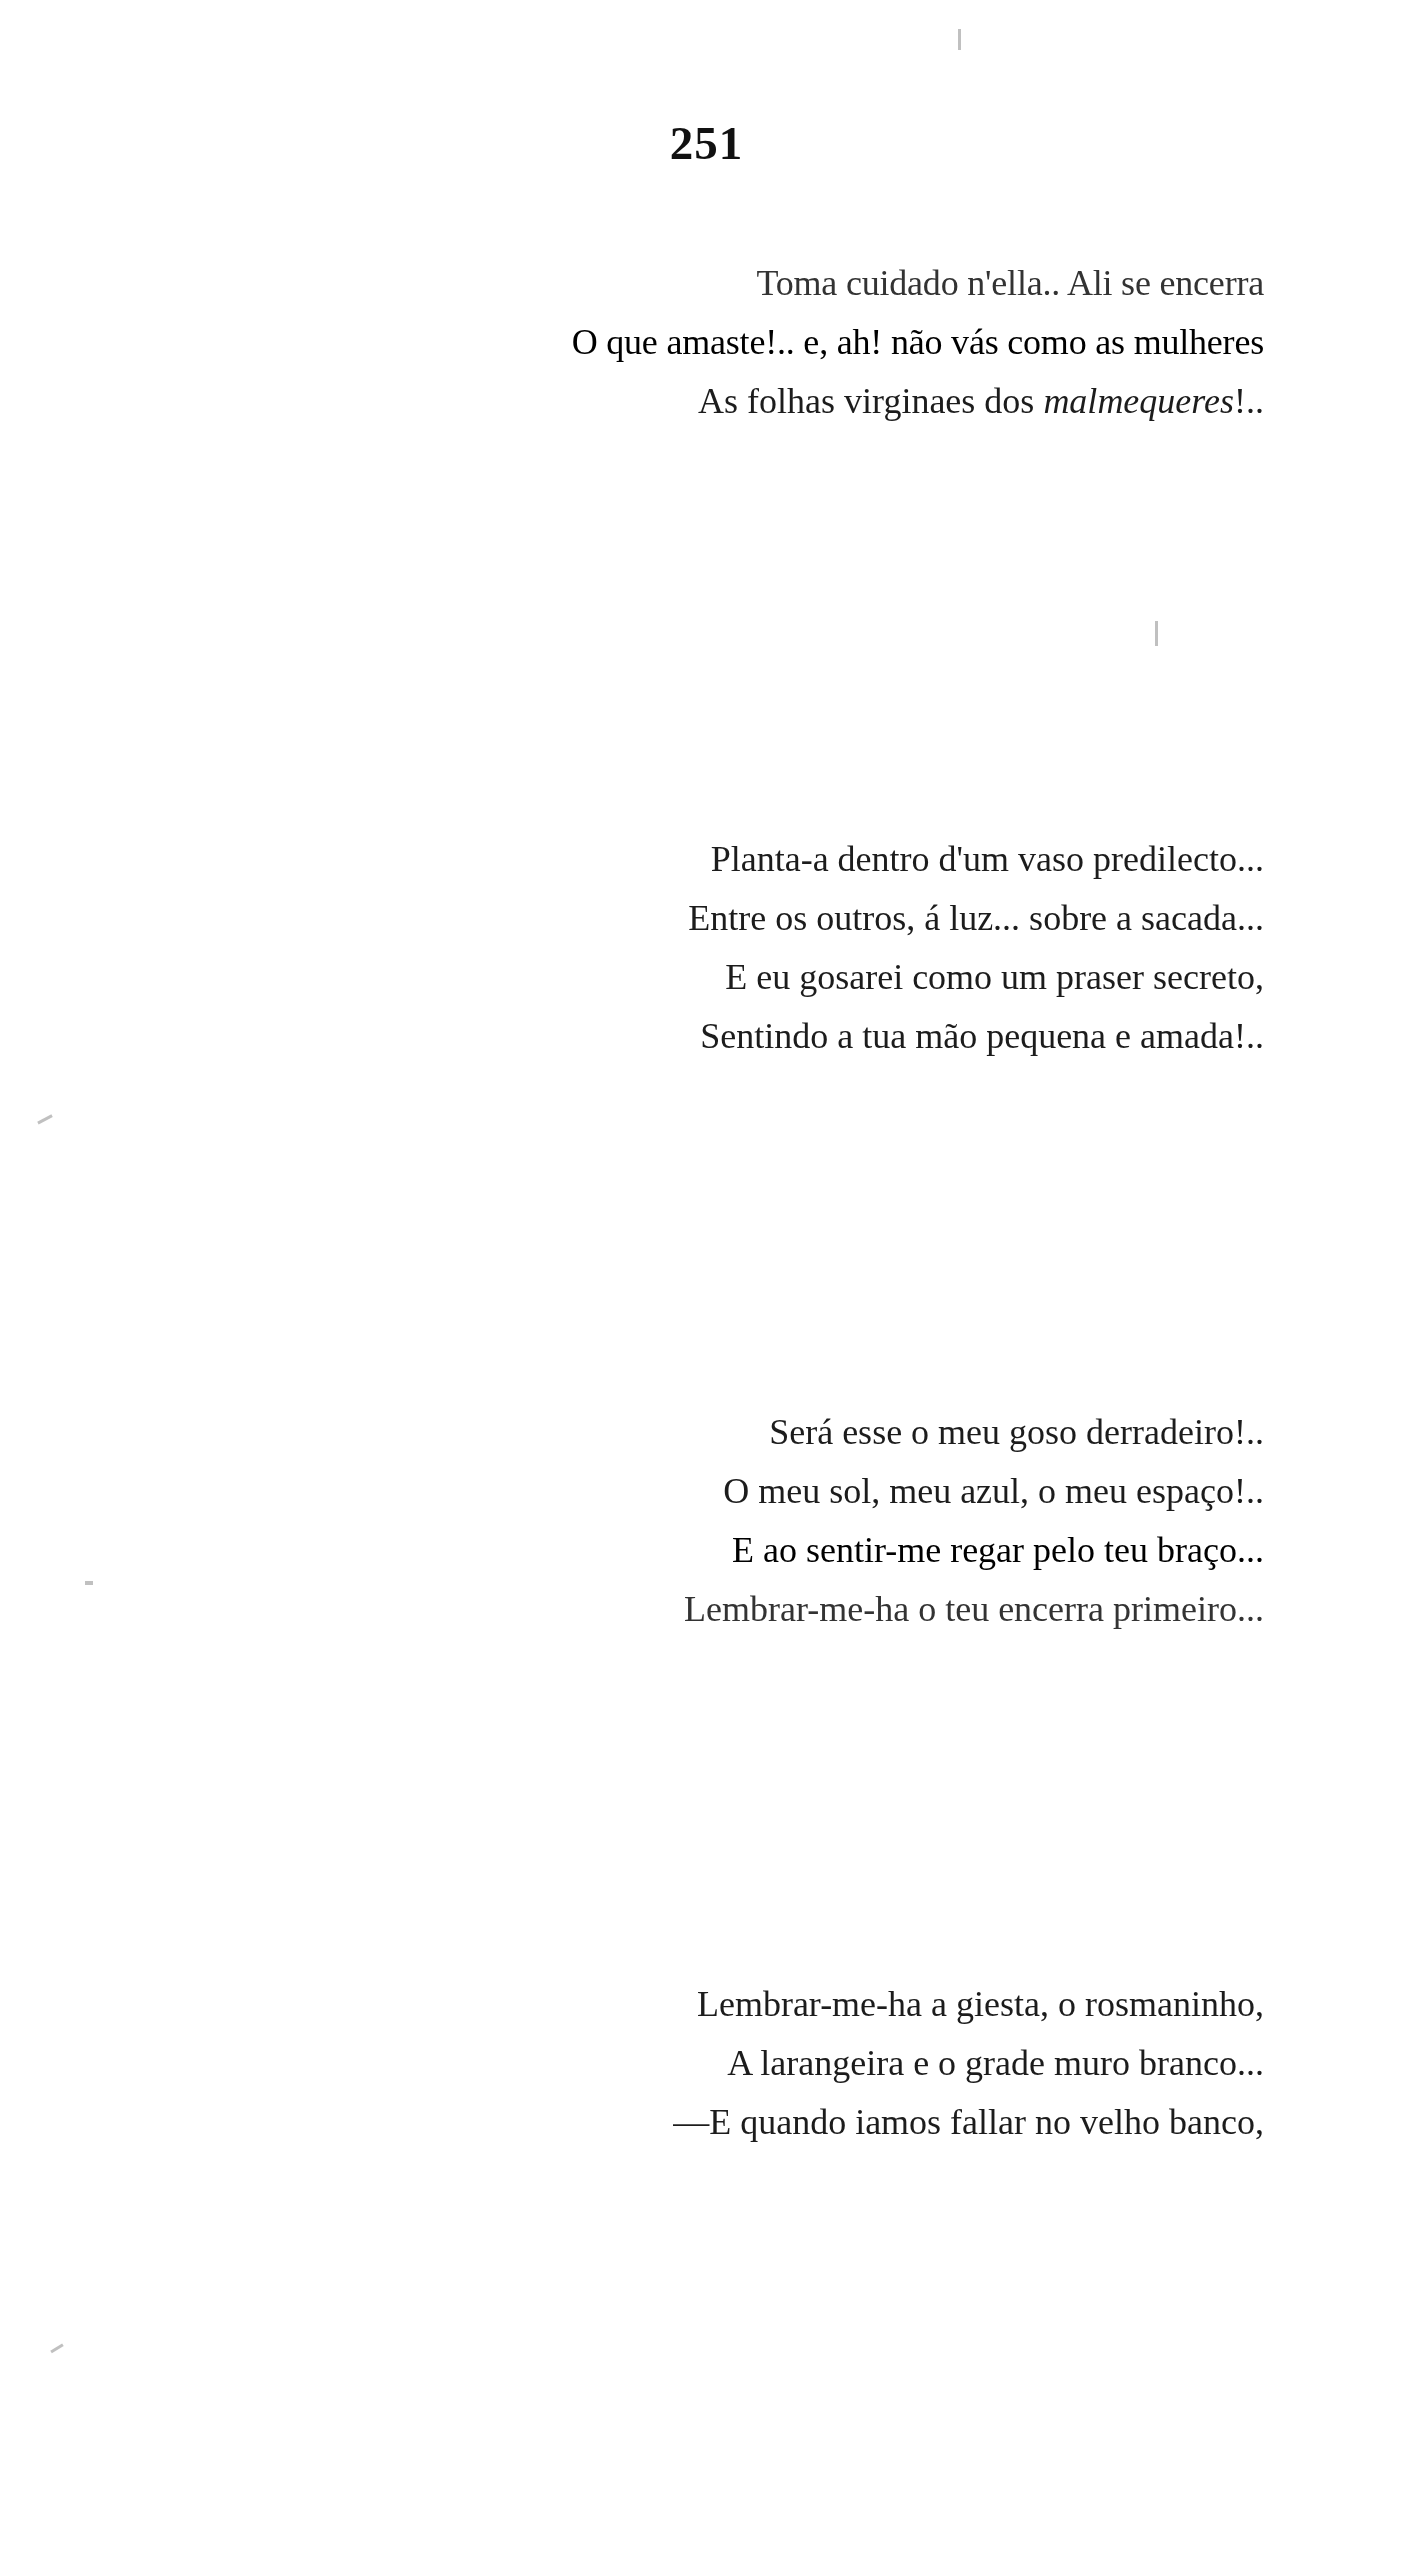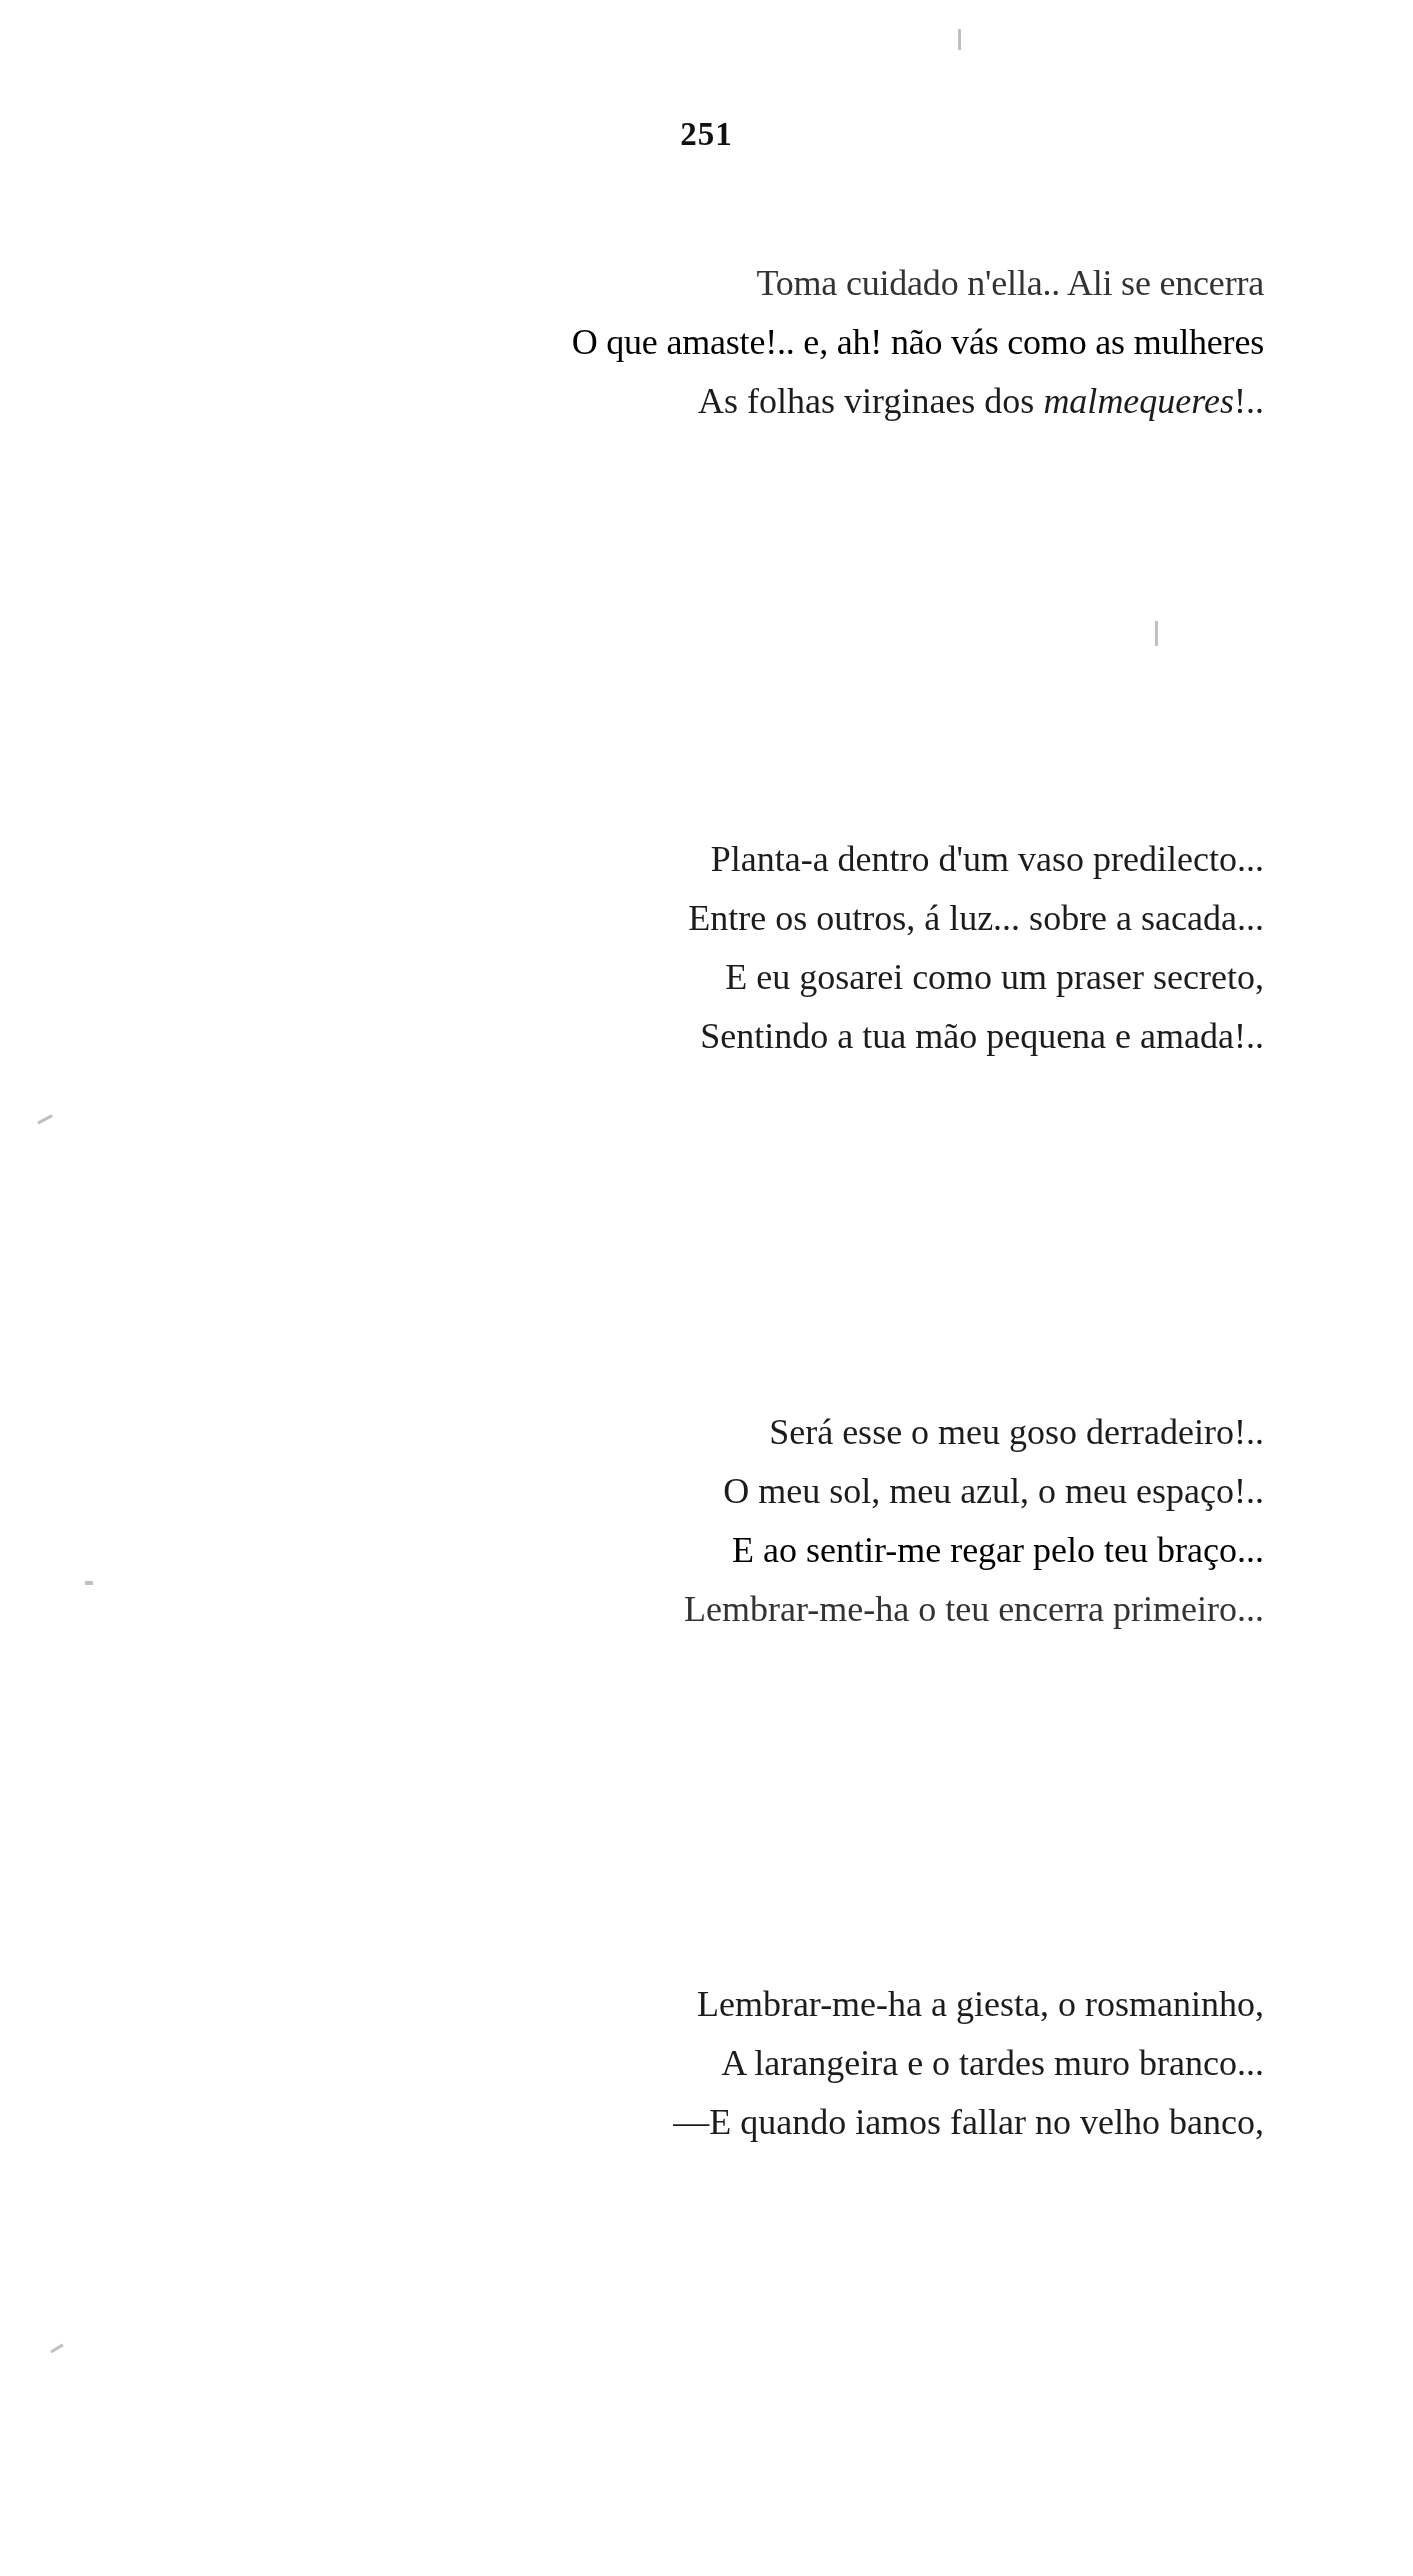--- a/index.html
+++ b/index.html
@@ -21,21 +21,21 @@
     left: 0;
     width: 1413px;
     height: 2576px;
   }
   .page-number {
     position: absolute;
     top: 116px;
     left: 0;
     width: 1413px;
     text-align: center;
-    font-size: 33px;
+    font-size: 47px;
     font-weight: bold;
     letter-spacing: 1px;
     font-family: "Liberation Serif", "DejaVu Serif", serif;
     color: #111;
   }
   .stanza {
     position: absolute;
     left: 148px;
     width: 1116px;
     text-align: right;
@@ -87,21 +87,21 @@
 
   <div class="stanza s3">
     <div class="verse">Será esse o meu goso derradeiro!..</div>
     <div class="verse">O meu sol, meu azul, o meu espaço!..</div>
     <div class="verse fade-a">E ao sentir-me regar pelo teu braço...</div>
     <div class="verse fade-b">Lembrar-me-ha o teu encerra primeiro...</div>
   </div>
 
   <div class="stanza s4">
     <div class="verse">Lembrar-me-ha a giesta, o rosmaninho,</div>
-    <div class="verse">A larangeira e o tardes muro branco...</div>
+    <div class="verse">A larangeira e o grade muro branco...</div>
     <div class="verse">—E quando iamos fallar no velho banco,</div>
   </div>
 
   <div class="speck" style="left:958px; top:29px; width:2.9px; height:21.4px;"></div>
   <div class="speck" style="left:1155px; top:621px; width:2.9px; height:25px;"></div>
   <div class="speck" style="left:37px; top:1118px; width:15.5px; height:2.9px; transform:rotate(-28deg);"></div>
   <div class="speck" style="left:85px; top:1581px; width:7.8px; height:3.9px;"></div>
   <div class="speck" style="left:50px; top:2347px; width:13.6px; height:2.9px; transform:rotate(-32deg);"></div>
 </div>
 

